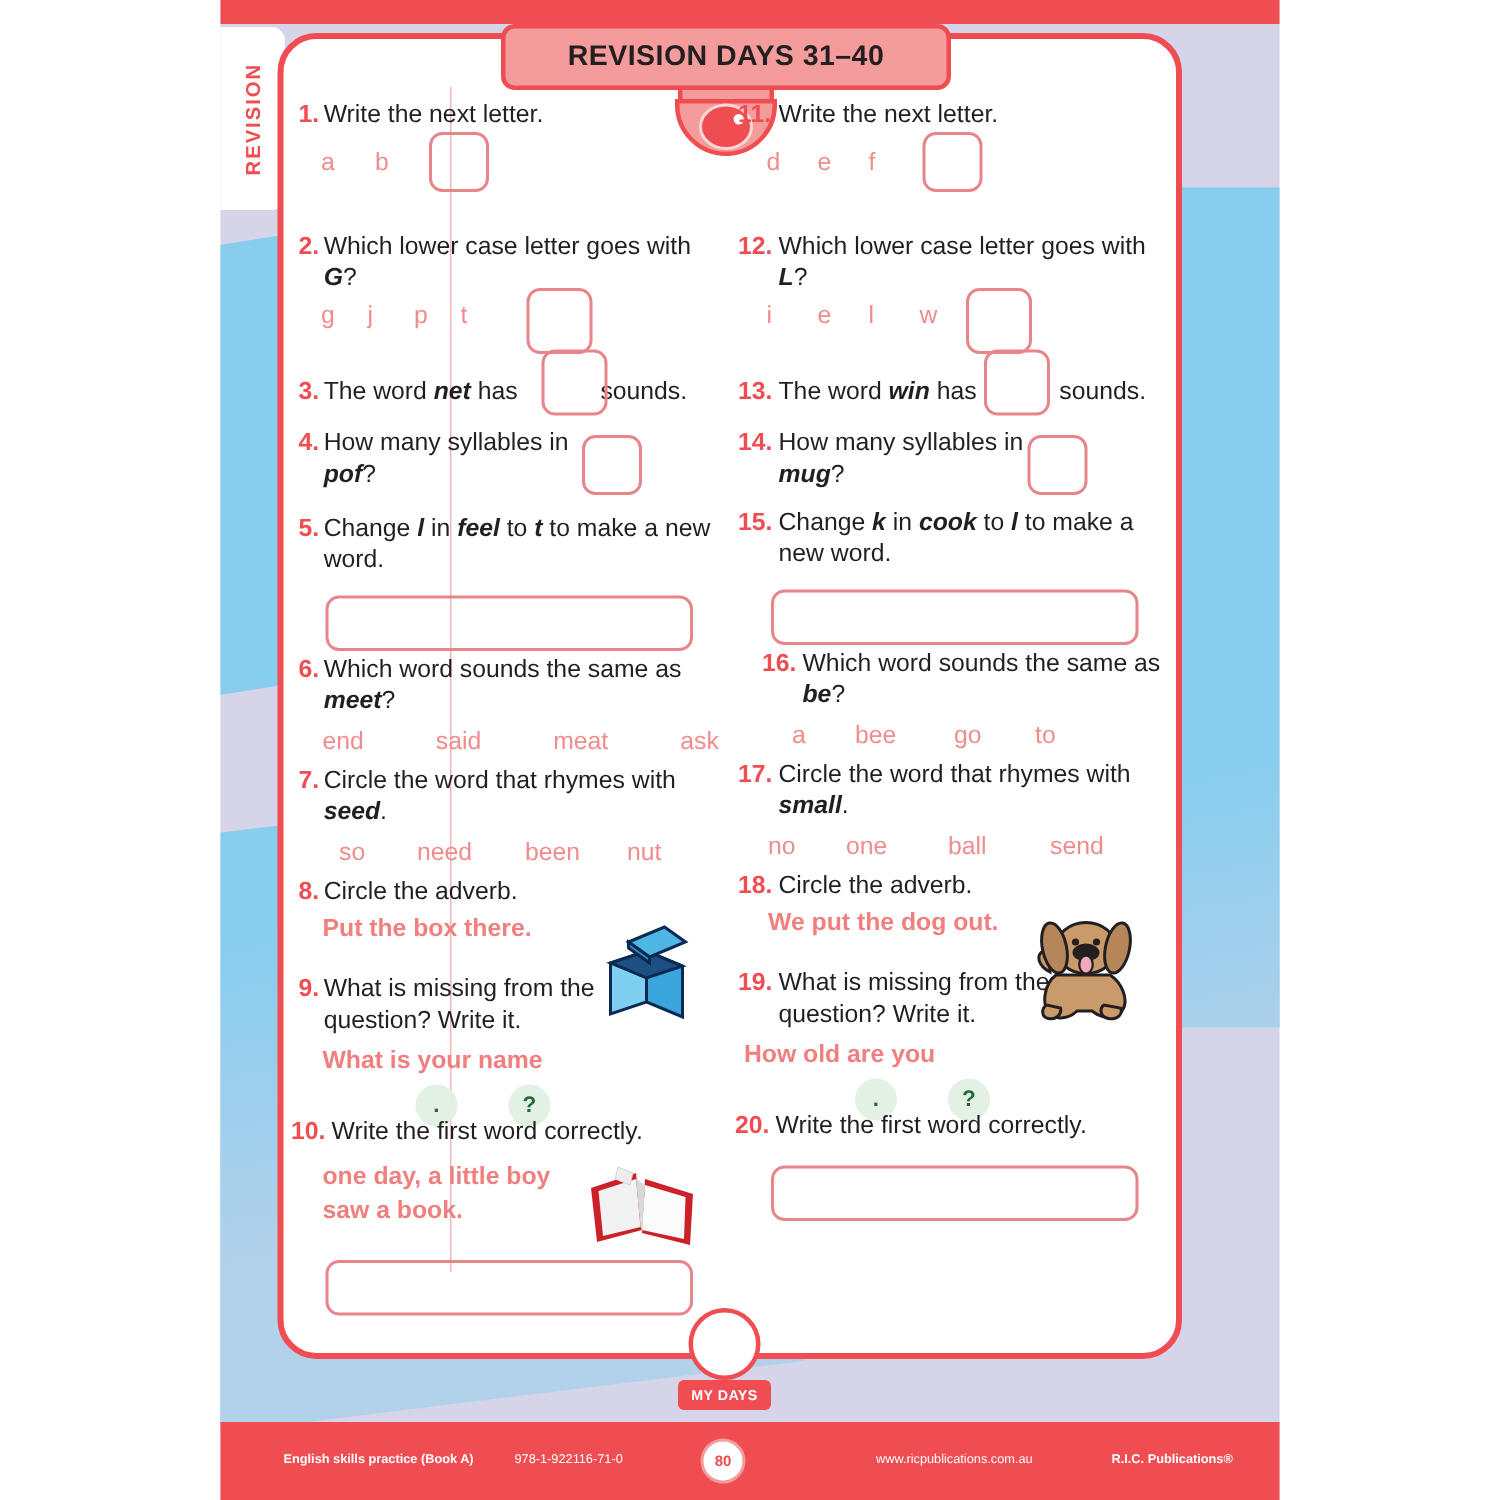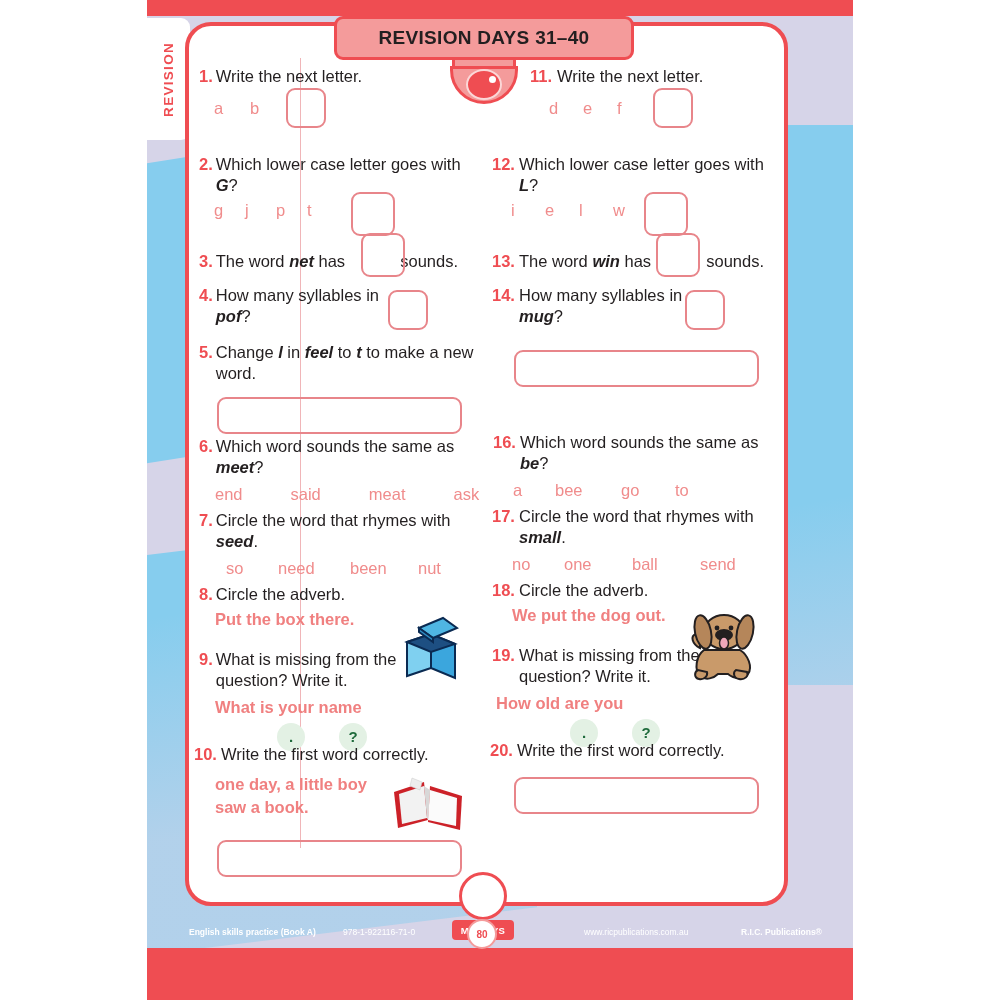--- a/index.html
+++ b/index.html
@@ -47,21 +47,21 @@
   .knob-dot{position:absolute;left:155px;top:60px;width:7px;height:7px;border-radius:50%;background:#ffffff;}
 
   
   .score-circle{position:absolute;left:459px;top:872px;width:48px;height:48px;border-radius:50%;
                 background:#ffffff;border:3px solid #ef4d52;box-sizing:border-box;}
   .score-label{position:absolute;left:452px;top:920px;width:62px;height:20px;background:#ef4d52;
                border-radius:4px;display:flex;align-items:center;justify-content:center;}
   .score-label span{color:#ffffff;font-size:9.5px;font-weight:bold;letter-spacing:.3px;}
 
   
-  .footer{position:absolute;left:147px;top:908px;width:706px;height:52px;border-radius:22px;}
+  .footer{position:absolute;left:147px;top:948px;width:706px;height:52px;border-radius:22px;}
   .footer-row{position:absolute;left:0;top:14px;width:706px;height:22px;}
   .f-item{position:absolute;color:#ffffff;font-size:8.5px;font-weight:bold;white-space:nowrap;top:5px;}
   .f-title{left:42px;}
   .f-isbn{left:196px;font-weight:normal;}
   .f-url{left:437px;font-weight:normal;}
   .f-pub{left:594px;}
   .page-num{position:absolute;left:320px;top:-3px;width:30px;height:30px;border-radius:50%;
             background:#ffffff;border:2px solid #f49b9b;box-sizing:border-box;
             display:flex;align-items:center;justify-content:center;}
   .page-num span{color:#ef4d52;font-size:10px;font-weight:bold;}
@@ -248,21 +248,21 @@
         <path d="M34,12 L40,16 L38,46 L37,44 Z" fill="#d8d8d8"></path>
         <path d="M22,4 L32,8 L30,16 L20,12 Z" fill="#ededed" stroke="#d0d0d0" stroke-width="0.6"></path>
       </svg>
       <div class="box-wide" style="margin-top:22px;margin-left:23px;"></div>
     </div>
 
   </div>
 
   <div class="col col-right">
 
-    <div class="q abs" style="top:0;left:0;width:276px;margin-left:38px;">
+    <div class="q abs" style="top:0;left:0;width:276px;">
       <div class="q-line">
         <div class="q-num wide">11.</div>
         <div class="q-text">Write the next letter.</div>
       </div>
       <div class="opts" style="margin-top:12px;margin-left:19px;">
         <span style="width:34px;">d</span>
         <span style="width:34px;">e</span>
         <span style="width:34px;">f</span>
       </div>
       <div class="box-sq abs" style="left:123px;top:22px;"></div>
@@ -292,24 +292,28 @@
 
     <div class="q abs" style="top:219px;left:0;width:276px;">
       <div class="q-line">
         <div class="q-num wide">14.</div>
         <div class="q-text" style="width:175px;"><span>How many syllables in </span><b>mug</b><span>?</span></div>
       </div>
       <div class="box-sq abs" style="left:193px;top:5px;"></div>
     </div>
 
     <div class="q abs" style="top:272px;left:0;width:276px;">
+      <div class="q-line">
+        <div class="q-num wide">15.</div>
+        <div class="q-text"><span>Change </span><b>k</b><span> in </span><b>cook</b><span> to </span><b>l</b><span> to make a new word.</span></div>
+      </div>
       <div class="box-wide" style="margin-top:12px;margin-left:22px;"></div>
     </div>
 
-    <div class="q abs" style="top:366px;left:1px;width:276px;">
+    <div class="q abs" style="top:366px;left:16px;width:276px;">
       <div class="q-line">
         <div class="q-num wide">16.</div>
         <div class="q-text"><span>Which word sounds the same as </span><b>be</b><span>?</span></div>
       </div>
       <div class="opts" style="margin-top:6px;margin-left:20px;">
         <span style="width:42px;">a</span>
         <span style="width:66px;">bee</span>
         <span style="width:54px;">go</span>
         <span>to</span>
       </div>

